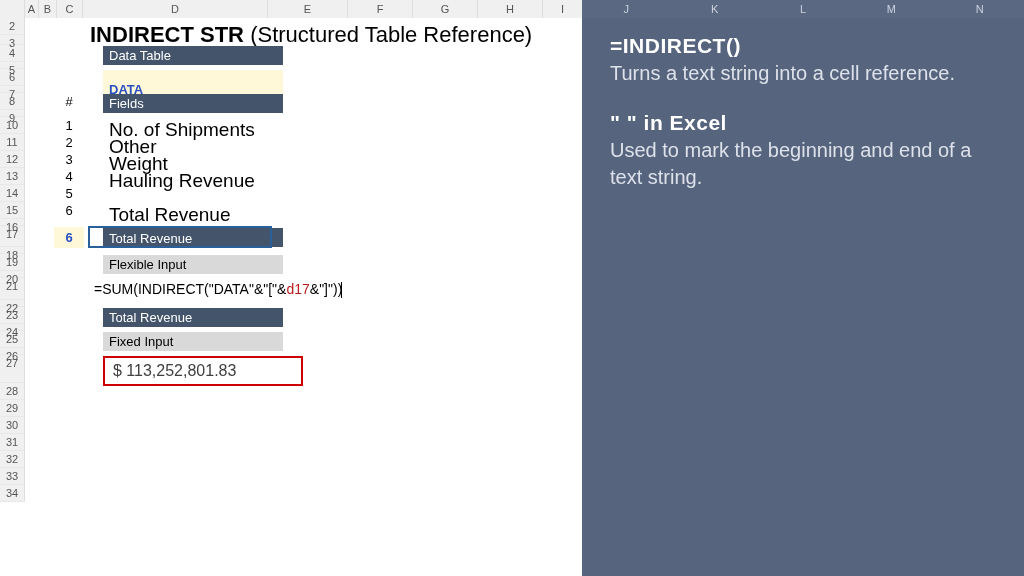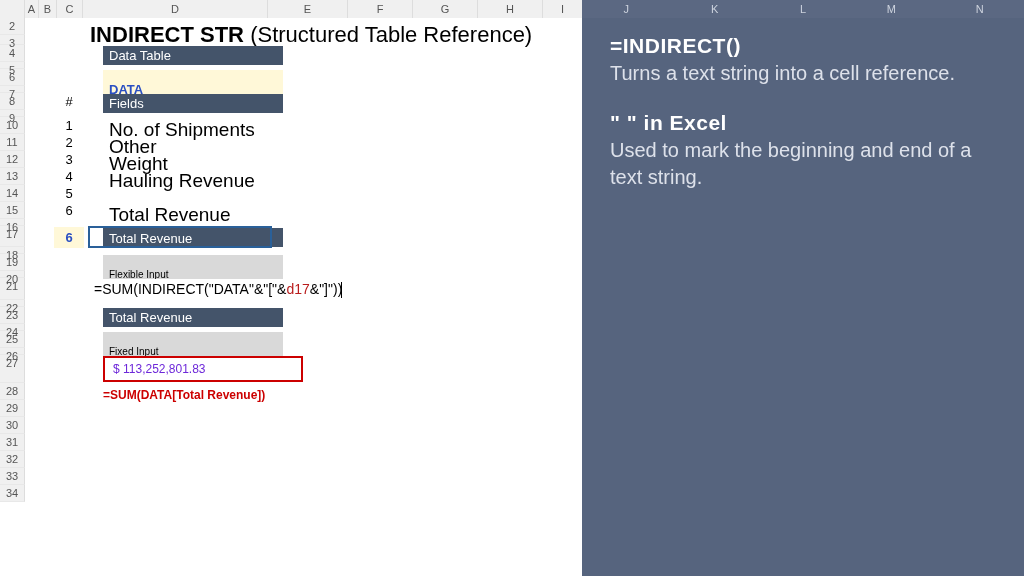--- a/index.html
+++ b/index.html
@@ -65,22 +65,22 @@
   .cell-yellow {
     background: #fff8d8;
     color: #2a4fc2;
     font-weight: bold;
     font-size: 13px;
     padding: 12px 6px;
   }
   .cell-gray {
     background: #d9d9d9;
     color: #000;
-    font-size: 10px;
-    padding: 14px 6px;
+    font-size: 13px;
+    padding: 2px 6px;
   }
   .cell-plain {
     font-size: 19px;
     padding: 1px 6px;
     white-space: nowrap;
   }
   .block { position: absolute; left: 78px; width: 180px; }
   .num-col {
     position: absolute;
     left: 30px;
@@ -102,22 +102,22 @@
     text-align: center;
   }
   .formula-box {
     font-family: Arial, sans-serif;
     font-size: 14px;
     padding: 2px 4px;
     background: #fff;
   }
   .red-box {
     border: 2px solid #cc0000;
-    color: #6d28d9;
-    font-size: 12px;
+    color: #404040;
+    font-size: 16px;
     padding: 4px 8px;
     background: #fff;
   }
   .red-text {
     color: #cc0000;
     font-weight: bold;
     font-size: 12px;
   }
   .blue-ref { color: #b91c1c; }
   .info-panel {
@@ -252,21 +252,20 @@
   <div class="block cell-gray" style="top:237px;">Flexible Input</div>
 
   <div class="formula-box" style="position:absolute; top:261px; left:65px; width:285px;">
     <span>=SUM(INDIRECT("DATA"&amp;"["&amp;</span><span class="blue-ref">d17</span><span>&amp;"]"))</span><span class="cursor-caret"></span>
   </div>
 
   <div class="block hdr-dark" style="top:290px;">Total Revenue</div>
   <div class="block cell-gray" style="top:314px;">Fixed Input</div>
 
   <div class="block red-box" style="top:338px; width:200px;">$       113,252,801.83</div>
-  <div class="block red-text" style="top:370px; width:220px;">=SUM(DATA[Total Revenue])</div>
 
 </div>
 
 <div class="info-panel">
   <div class="cols">
     <div>J</div>
     <div>K</div>
     <div>L</div>
     <div>M</div>
     <div>N</div>

